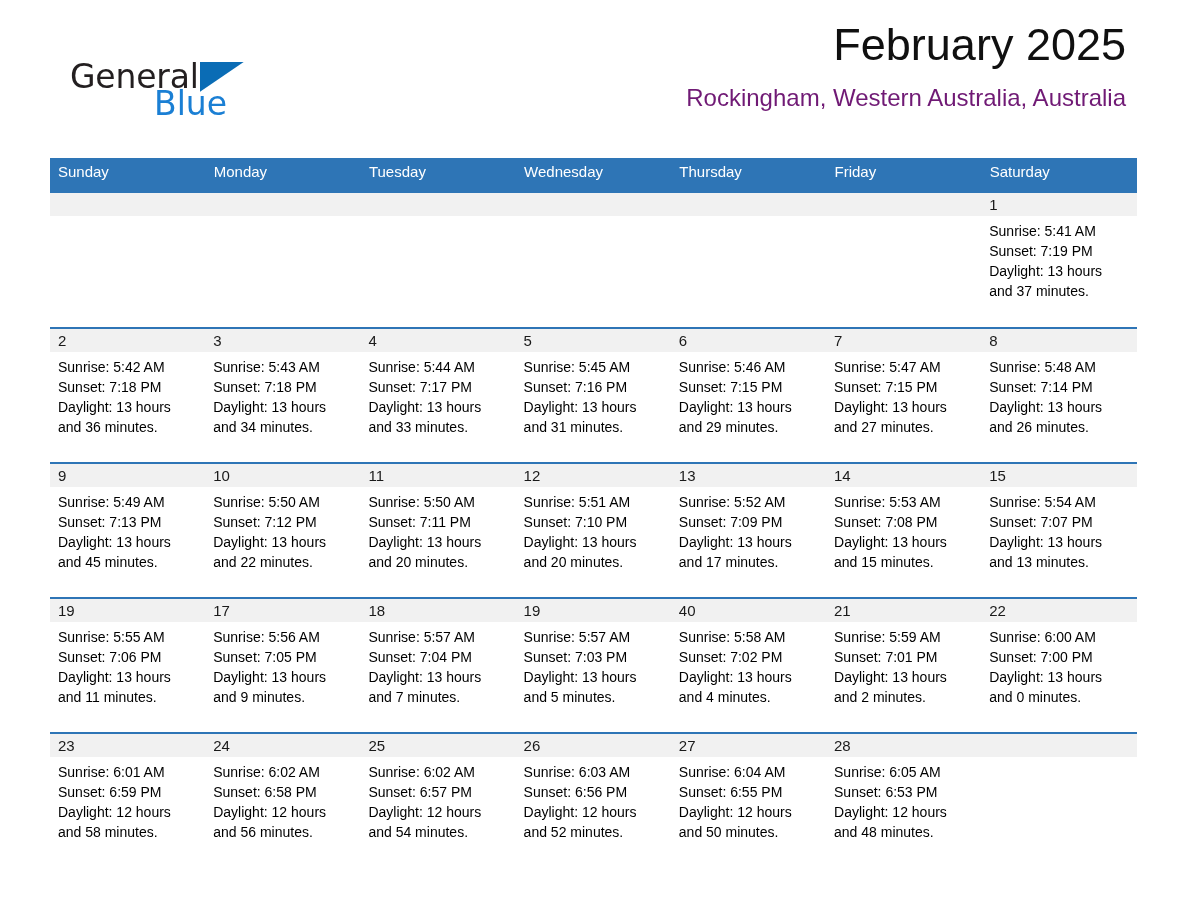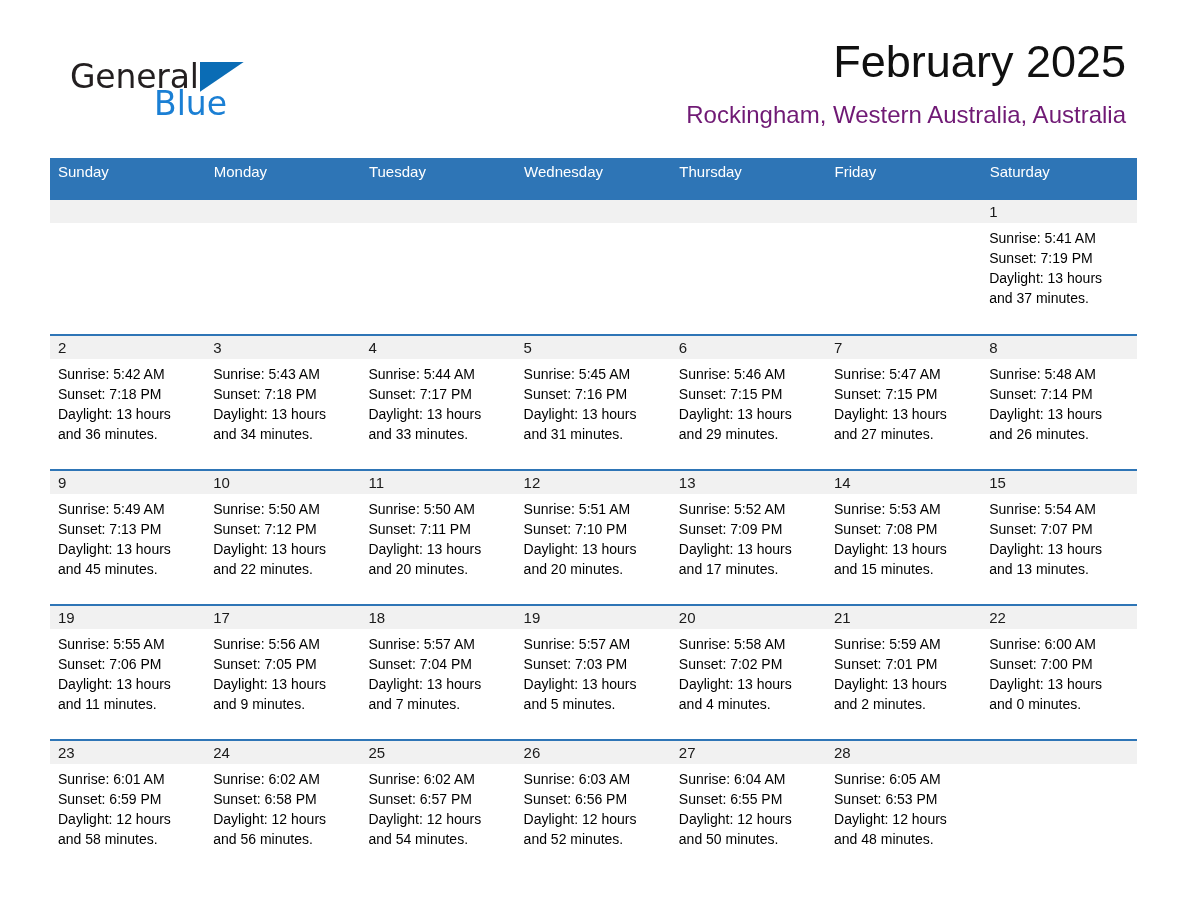--- a/index.html
+++ b/index.html
@@ -76,21 +76,21 @@
     right: 0;
     top: 0;
     text-align: right;
     width: 700px;
   }
   .cal-title {
     font-size: 45px;
     line-height: 52px;
     font-weight: 400;
     color: #101010;
-    margin-top: 24px;
+    margin-top: 7px;
     letter-spacing: 0px;
   }
   .cal-subtitle {
     font-size: 24px;
     line-height: 30px;
     font-weight: 400;
     color: #701a75;
     margin-top: 12px;
   }
 
@@ -108,21 +108,21 @@
     margin: 0;
     vertical-align: top;
   }
 
   .dayname-row th {
     background: #2e75b6;
     color: #ffffff;
     font-size: 15px;
     font-weight: 400;
     text-align: left;
-    height: 42px;
+    height: 35px;
     padding: 5px 0 5px 8px;
     border-right: 1px solid #2e75b6;
   }
 
   .week-row td {
     border-top: 2px solid #2e75b6;
     height: 135px;
     background: #ffffff;
   }
   .week-row:first-of-type td {
@@ -372,21 +372,21 @@
           <td>
             <div class="daynum">19</div>
             <div class="cell-info">
               <div>Sunrise: 5:57 AM</div>
               <div>Sunset: 7:03 PM</div>
               <div>Daylight: 13 hours</div>
               <div>and 5 minutes.</div>
             </div>
           </td>
           <td>
-            <div class="daynum">20</div>
+            <div class="daynum">40</div>
             <div class="cell-info">
               <div>Sunrise: 5:58 AM</div>
               <div>Sunset: 7:02 PM</div>
               <div>Daylight: 13 hours</div>
               <div>and 4 minutes.</div>
             </div>
           </td>
           <td>
             <div class="daynum">21</div>
             <div class="cell-info">

